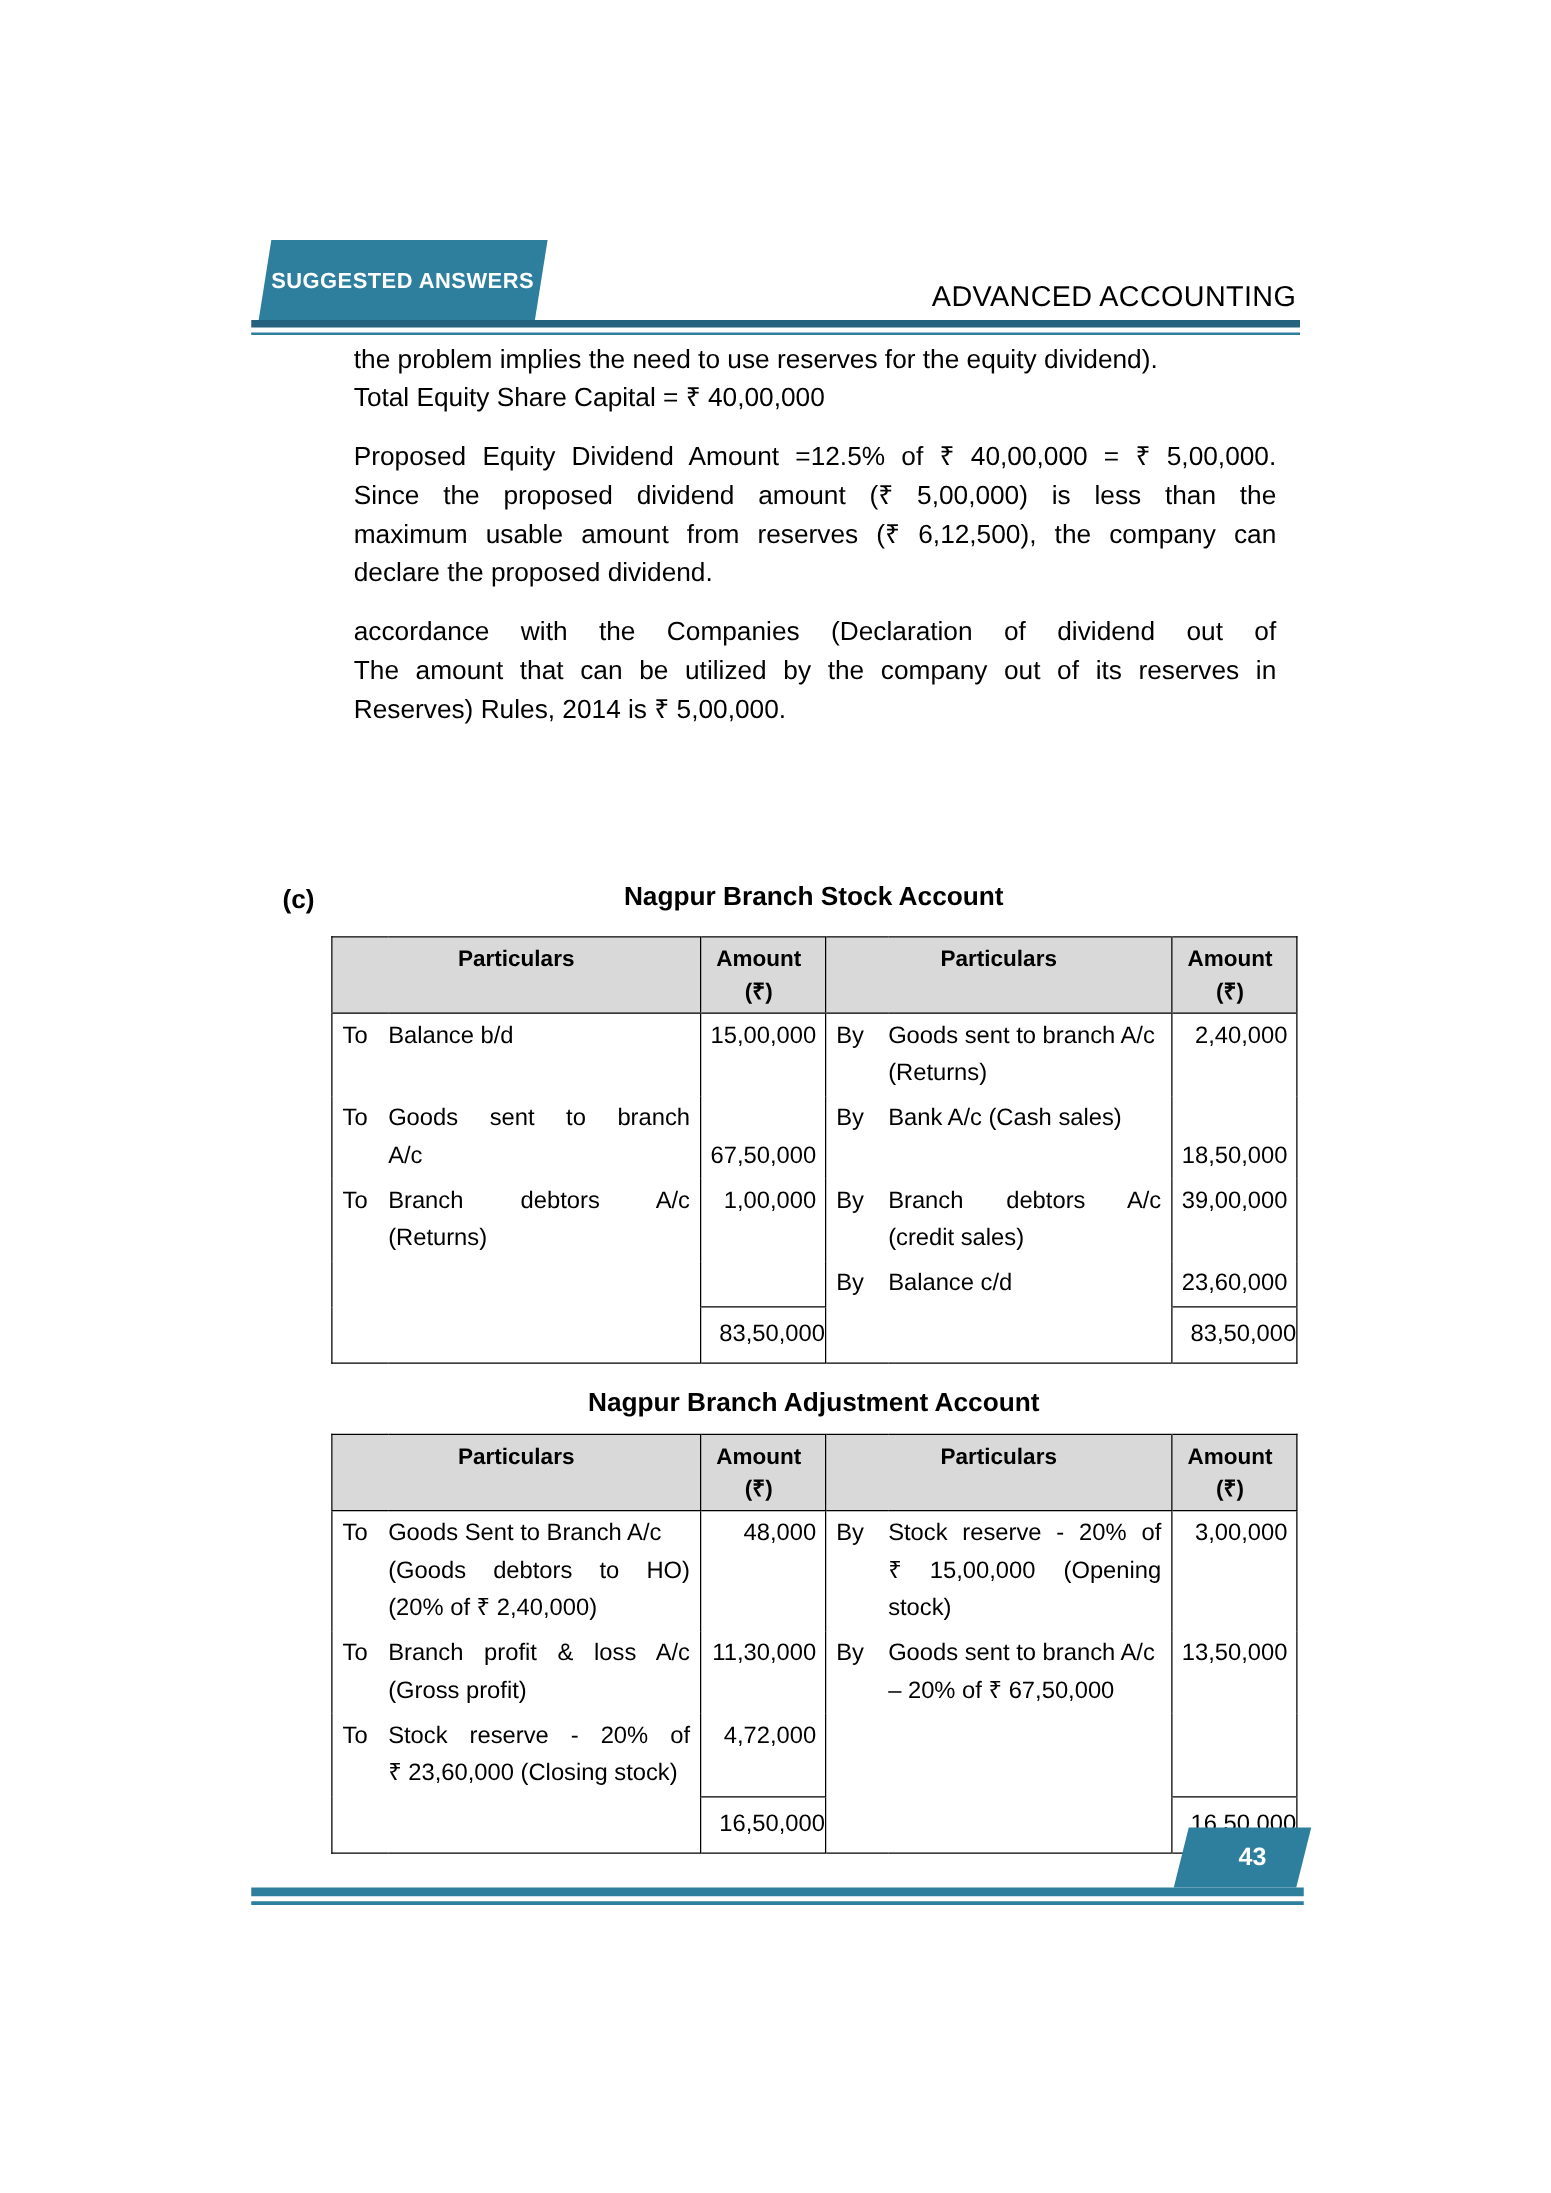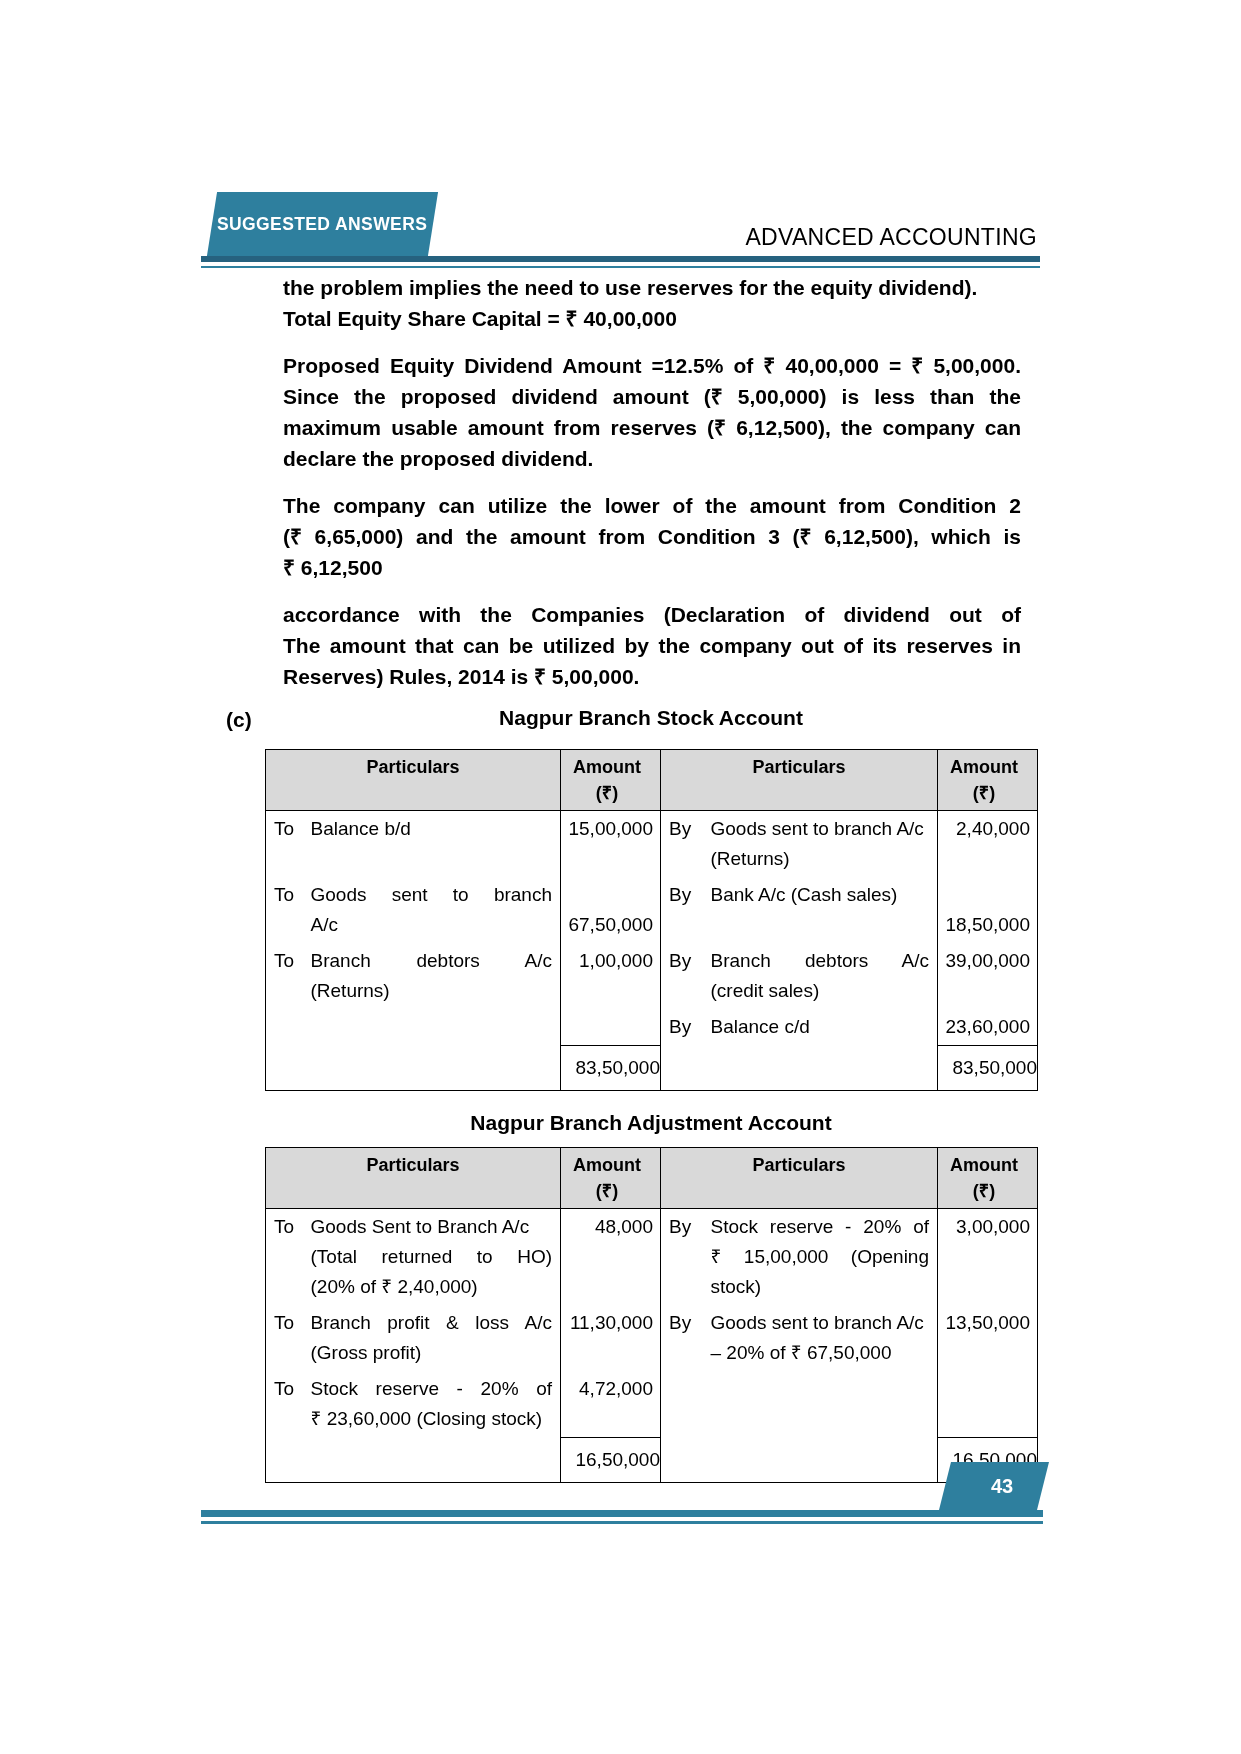--- a/index.html
+++ b/index.html
@@ -22,21 +22,21 @@
   }
   .hdr-subject {
     position:absolute; right:204px; top:224px; color:#000000;
     font-weight:normal; font-size:23px; letter-spacing:0.3px; white-space:nowrap;
   }
   .rule-a { position:absolute; left:201px; top:256px; width:839px; height:6px; background:#26627f; }
   .rule-b { position:absolute; left:201px; top:266px; width:839px; height:2px; background:#2e7f9e; }
 
   
   .body-text { position:absolute; left:283px; top:272px; width:754px; font-size:21px; line-height:31px; }
-  .para { margin:0 16px 16px 0;font-weight:bold; }
+  .para { margin:0 16px 16px 0; }
   .para .jl { text-align:justify; text-align-last:justify; }
 
   
   .section { position:absolute; left:200px; top:706px; width:841px; }
   .sec-head { position:relative; height:34px; }
   .sec-label { position:absolute; left:26px; top:2px; font-weight:bold; font-size:21px; }
   .tbl-title { margin-left:65px; width:772px; text-align:center; font-weight:bold; font-size:21px; }
   .tbl-title.t2 { margin-top:20px; margin-bottom:12px; }
 
   
@@ -99,25 +99,20 @@
       <div>the problem implies the need to use reserves for the equity dividend).</div>
       <div>Total Equity Share Capital = ₹ 40,00,000</div>
     </div>
     <div class="para">
       <div class="jl">Proposed Equity Dividend Amount =12.5% of ₹ 40,00,000 = ₹ 5,00,000.</div>
       <div class="jl">Since the proposed dividend amount (₹ 5,00,000) is less than the</div>
       <div class="jl">maximum usable amount from reserves (₹ 6,12,500), the company can</div>
       <div>declare the proposed dividend.</div>
     </div>
     <div class="para">
-      <div class="jl">The company can utilize the lower of the amount from Condition 2</div>
-      <div class="jl">(₹ 6,65,000) and the amount from Condition 3 (₹ 6,12,500), which is</div>
-      <div>₹ 6,12,500</div>
-    </div>
-    <div class="para">
       <div class="jl">accordance with the Companies (Declaration of dividend out of</div>
       <div class="jl">The amount that can be utilized by the company out of its reserves in</div>
       <div>Reserves) Rules, 2014 is ₹ 5,00,000.</div>
     </div>
   </div>
 
   <div class="section">
     <div class="sec-head">
       <span class="sec-label">(c)</span>
       <div class="tbl-title">Nagpur Branch Stock Account</div>
@@ -231,21 +226,21 @@
             <div>Amount</div>
             <div>(₹)</div>
           </th>
         </tr>
       </thead>
       <tbody>
         <tr>
           <td class="pfx">To</td>
           <td class="desc">
             <div class="ln">Goods Sent to Branch A/c</div>
-            <div class="ln js">(Total returned to HO)</div>
+            <div class="ln js">(Goods debtors to HO)</div>
             <div class="ln">(20% of ₹ 2,40,000)</div>
           </td>
           <td class="amt vsep">48,000</td>
           <td class="pfx vsep">By</td>
           <td class="desc">
             <div class="ln js">Stock reserve - 20% of</div>
             <div class="ln js">₹ 15,00,000 (Opening</div>
             <div class="ln">stock)</div>
           </td>
           <td class="amt vsep">3,00,000</td>

